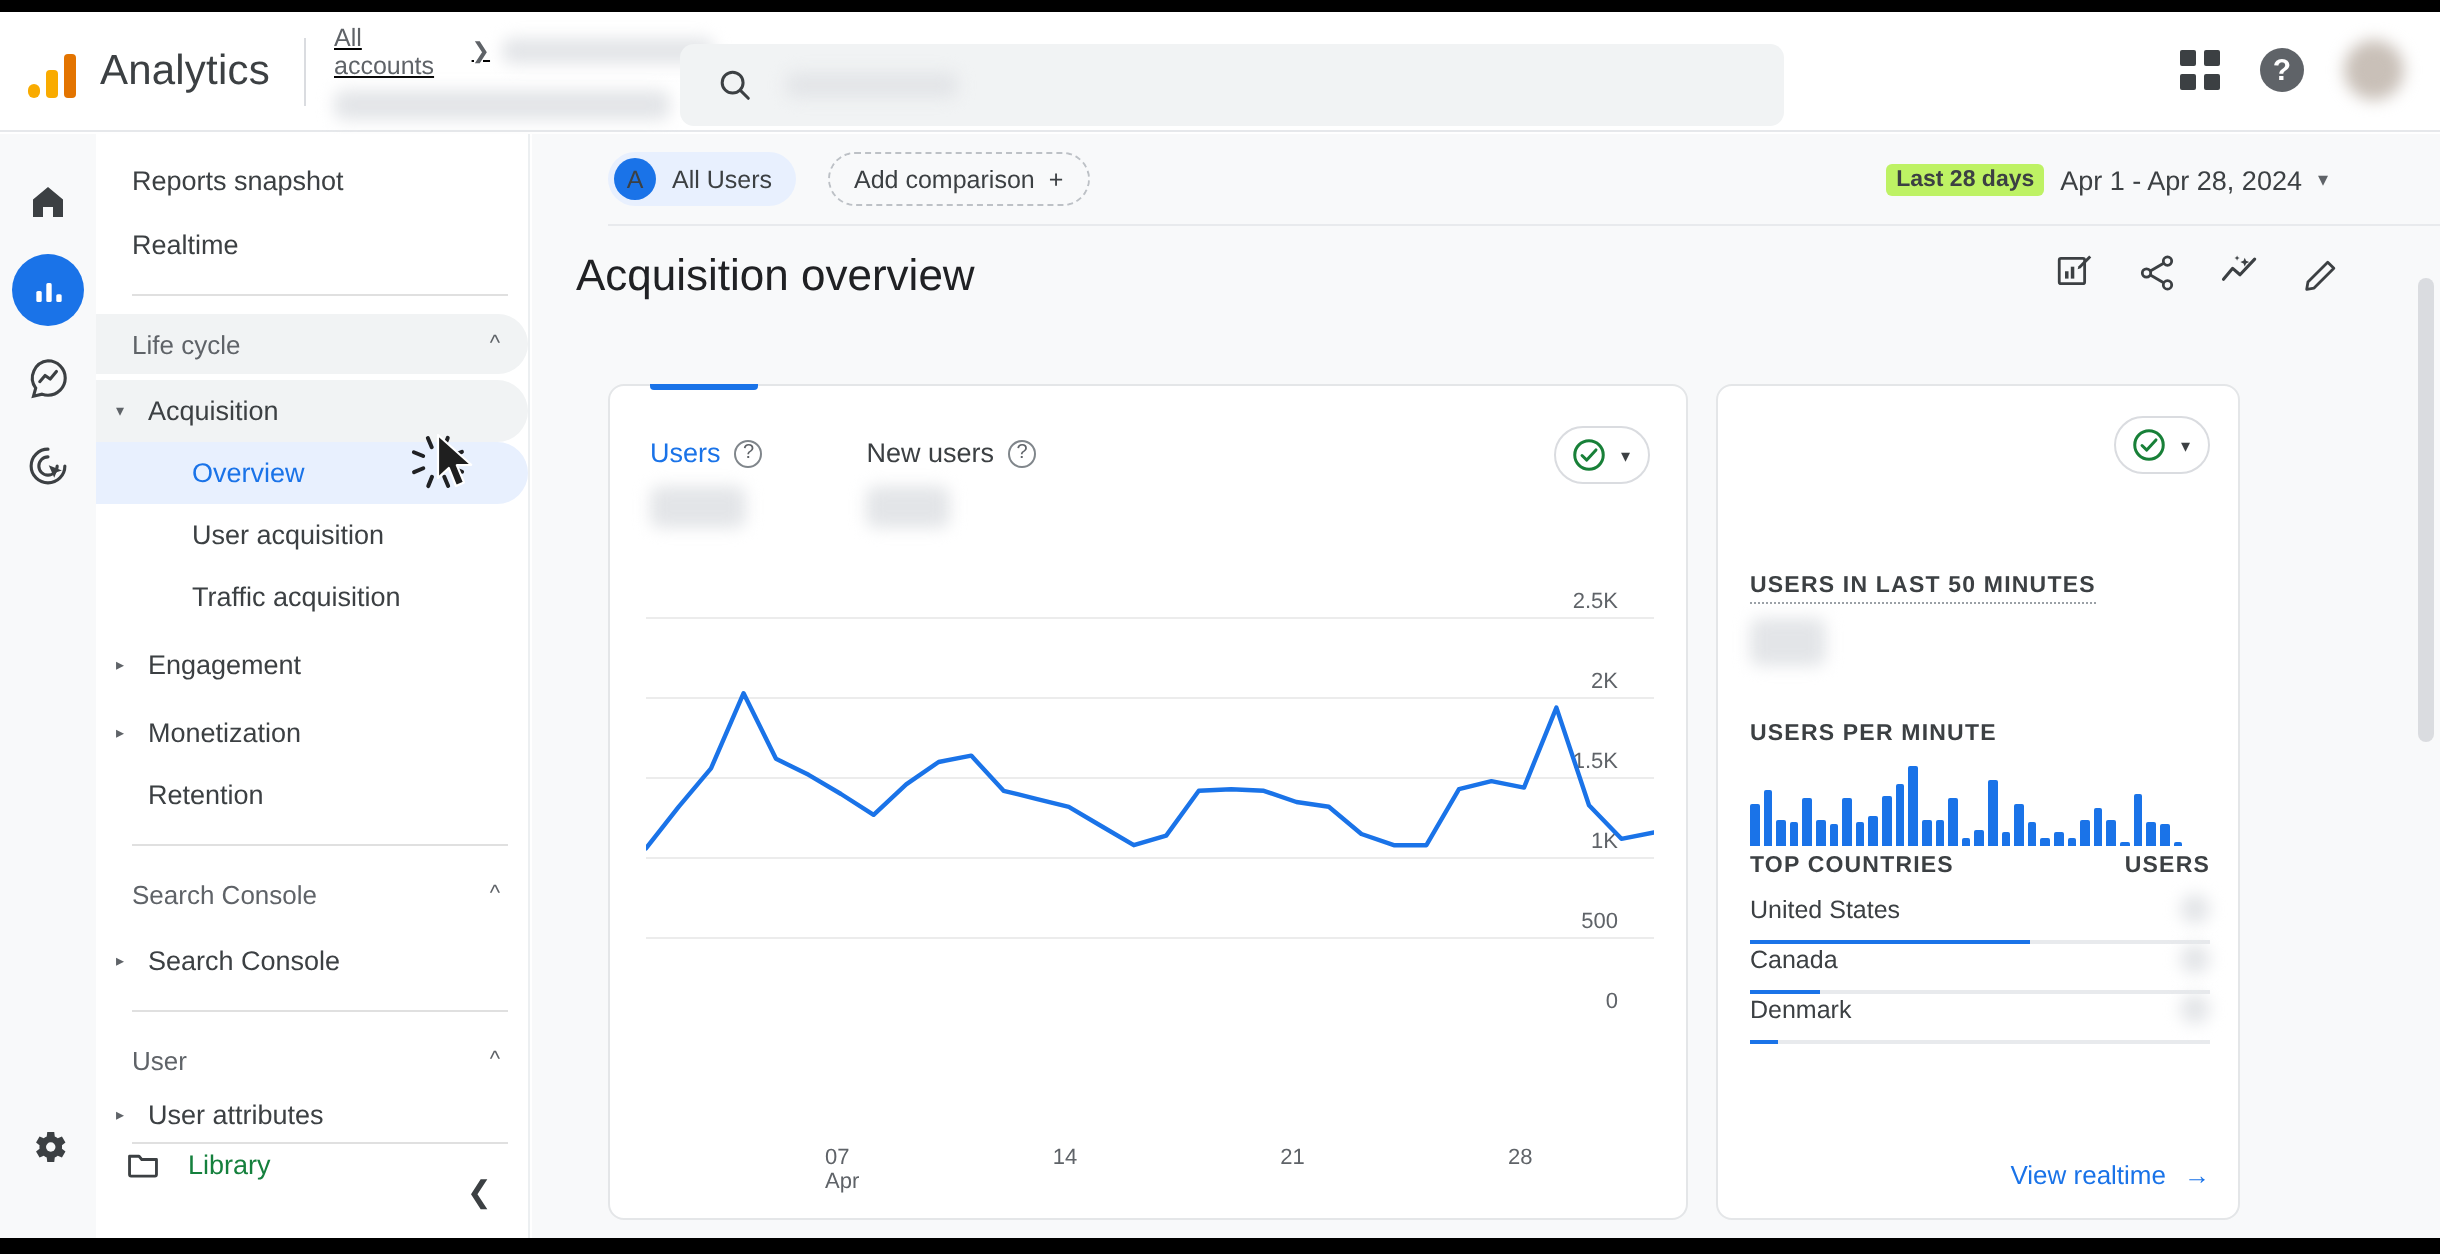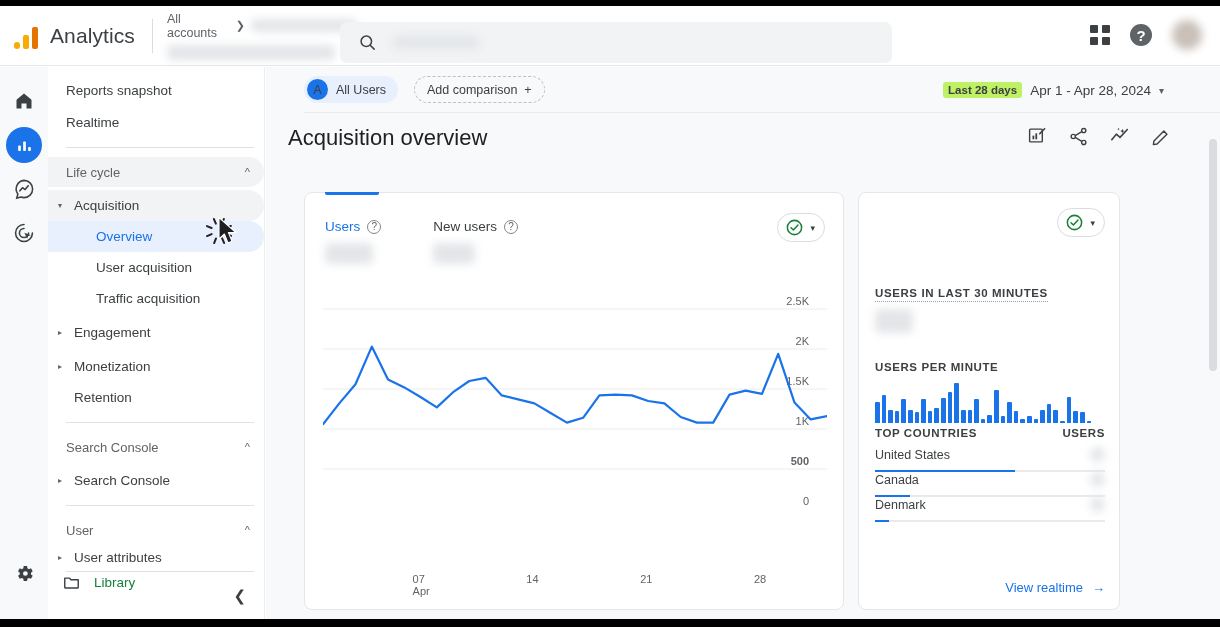--- a/index.html
+++ b/index.html
@@ -18,21 +18,21 @@
     border-bottom: 1px solid #e6e8eb;
   }
   .logo-wrap { display: flex; align-items: center; padding-left: 12px; width: 148px; }
   .ga-logo { width: 26px; height: 26px; position: relative; margin-right: 10px; margin-left:2px;}
   .ga-bar { position: absolute; bottom: 0; border-radius: 2px; }
   .ga-b1 { left: 0; width: 6px; height: 7px; background: #f9ab00; border-radius: 3px; }
   .ga-b2 { left: 9px; width: 6px; height: 14px; background: #f9ab00; }
   .ga-b3 { left: 18px; width: 6px; height: 22px; background: #e37400; }
   .brand { font-size: 21px; color: #3c4043; letter-spacing: .1px; }
   .acct-divider { width: 1px; height: 34px; background: #dadce0; margin: 0 14px 0 4px; }
-  .acct-block { display: flex; flex-direction: column; justify-content: center; width: 190px; }
+  .acct-block { display: flex; flex-direction: column; justify-content: center; width: 190px; text-decoration: underline; }
   .acct-top { display: flex; align-items: center; font-size: 12.5px; color: #5f6368; }
   .acct-chevron { margin-left: 5px; font-size: 11px; color: #5f6368; }
   .blur { background: #e3e5e8; border-radius: 5px; filter: blur(4px); }
   .acct-blur1 { width: 112px; height: 13px; margin-left: 6px; }
   .acct-blur2 { width: 168px; height: 15px; margin-top: 5px; }
 
   .searchbar {
     position: absolute; left: 340px; top: 16px; width: 552px; height: 41px;
     background: #f1f3f4; border-radius: 7px; display: flex; align-items: center;
     padding-left: 18px;
@@ -407,21 +407,21 @@
       <div class="pill-btn pill-users">
         <svg width="19" height="19" viewBox="0 0 24 24">
           <circle cx="12" cy="12" r="9" fill="none" stroke="#188038" stroke-width="1.9"></circle>
           <polyline points="7.6,12.3 10.6,15.2 16.4,8.8" fill="none" stroke="#188038" stroke-width="1.9" stroke-linecap="round" stroke-linejoin="round"></polyline>
         </svg>
         <span class="pill-caret">▾</span>
       </div>
 
       <div class="ylabels">
           <div style="top: 198px;">0</div>
-          <div style="top: 158px; font-weight: bold;">500</div>
+          <div style="top: 158px;">500</div>
           <div style="top: 118px;">1K</div>
           <div style="top: 78px;">1.5K</div>
           <div style="top: 38px;">2K</div>
           <div style="top: -2px;">2.5K</div>
         </div>
       <svg class="chart-area" viewBox="0 0 504 200" preserveAspectRatio="none">
           <line x1="0" x2="504" y1="206" y2="206" stroke="#ececec" stroke-width="1" vector-effect="non-scaling-stroke"></line>
           <line x1="0" x2="504" y1="166" y2="166" stroke="#ececec" stroke-width="1" vector-effect="non-scaling-stroke"></line>
           <line x1="0" x2="504" y1="126" y2="126" stroke="#ececec" stroke-width="1" vector-effect="non-scaling-stroke"></line>
           <line x1="0" x2="504" y1="86" y2="86" stroke="#ececec" stroke-width="1" vector-effect="non-scaling-stroke"></line>
@@ -431,21 +431,21 @@
         </svg>
       <div class="xlabels">
           <div style="left: 89.5484px;">07<div class="xsub" style="position: static;">Apr</div></div>
           <div style="left: 203.355px;">14</div>
           <div style="left: 317.161px;">21</div>
           <div style="left: 430.968px;">28</div>
         </div>
     </div>
 
     <div class="card card-rt">
-      <div class="rt-title">USERS IN LAST 30 MINUTES</div>
+      <div class="rt-title">USERS IN LAST 50 MINUTES</div>
       <div class="pill-btn pill-rt">
         <svg width="19" height="19" viewBox="0 0 24 24">
           <circle cx="12" cy="12" r="9" fill="none" stroke="#188038" stroke-width="1.9"></circle>
           <polyline points="7.6,12.3 10.6,15.2 16.4,8.8" fill="none" stroke="#188038" stroke-width="1.9" stroke-linecap="round" stroke-linejoin="round"></polyline>
         </svg>
         <span class="pill-caret">▾</span>
       </div>
       <div class="blur rt-val-blur"></div>
       <div class="rt-sub">USERS PER MINUTE</div>
       <div class="rt-bars">

